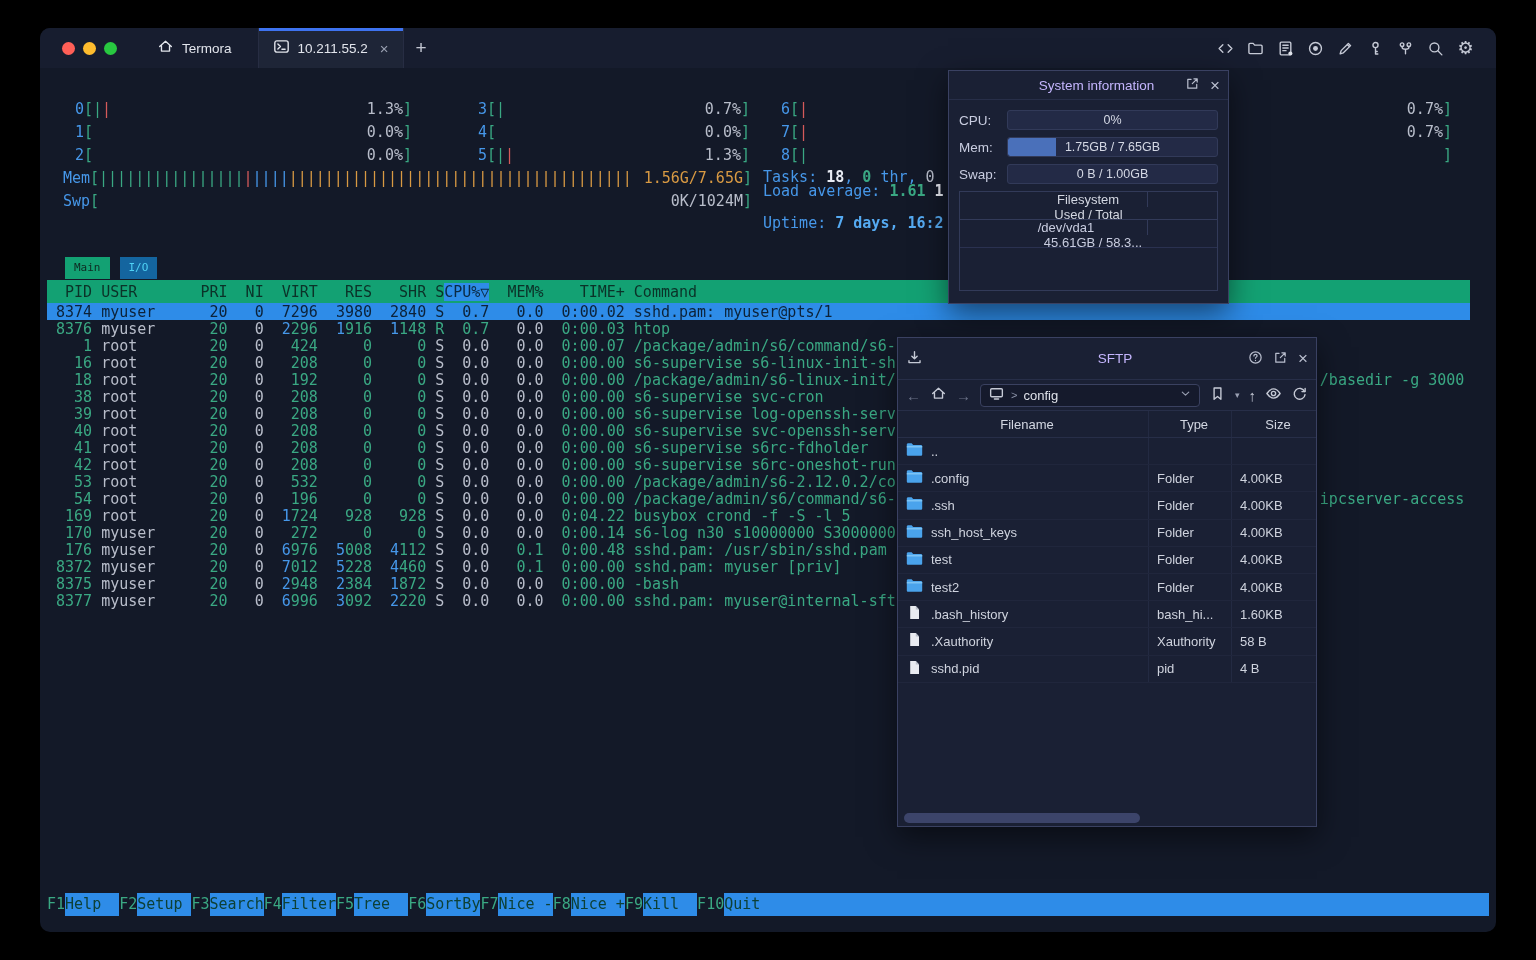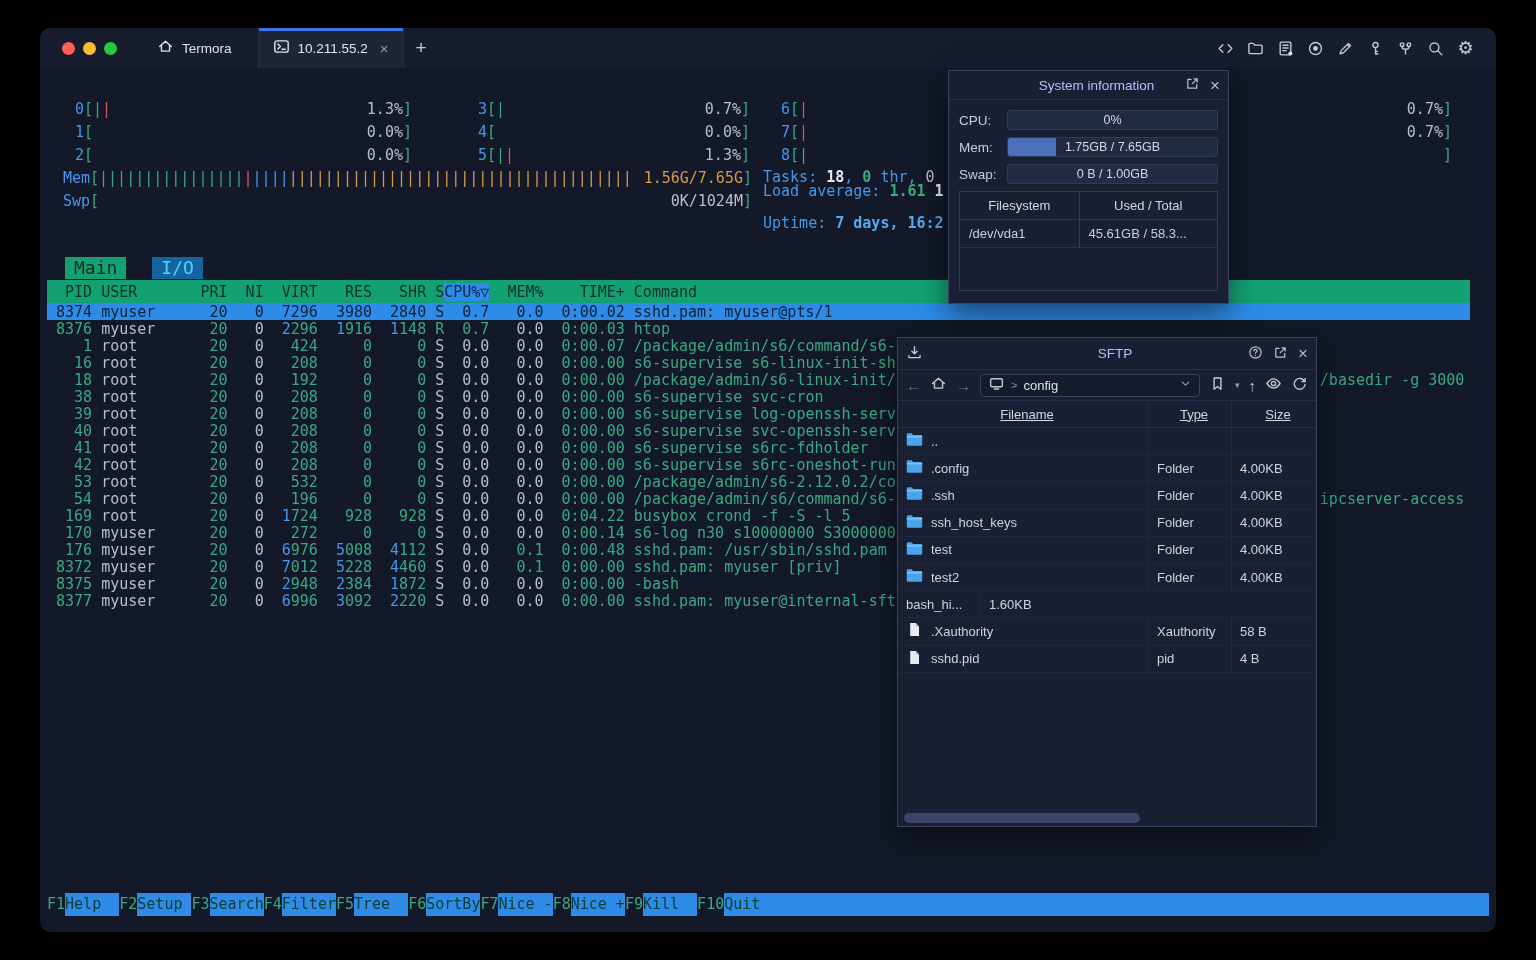--- a/index.html
+++ b/index.html
@@ -48,21 +48,21 @@
   .mbars{flex:1;overflow:hidden;white-space:pre;}
   .bar-g{color:var(--term_green)} .bar-r{color:var(--term_red)} .bar-b{color:var(--term_blue)} .bar-o{color:var(--term_orange)}
   .mpct{color:var(--term_gray);}
   .mval-o{color:var(--term_orange);} .mval-w{color:var(--term_gray);}
   .m-c1{left:35px;width:337px;} .m-c2{left:438px;width:272px;} .m-c3{left:741px;width:671px;}
   .m-r1{top:69px;} .m-r2{top:92px;} .m-r3{top:115px;}
   .m-mem{left:23px;top:138px;width:689px;} .m-swp{left:23px;top:161px;width:689px;}
   .seg-blue{color:var(--term_blue)} .seg-green{color:var(--term_green);font-weight:bold}
   .seg-gray{color:var(--term_gray)} .seg-white{color:var(--term_white);font-weight:bold}
   .seg-bcyan{color:#55aaf2;font-weight:bold}
-  .htabs{position:absolute;left:25px;top:229px;height:22px;display:flex;gap:26px;font-size:18px;}
+  .htabs{position:absolute;left:25px;top:229px;height:22px;display:flex;gap:10px;font-size:11px;}
   .htab{padding:0 9px;line-height:22px;}
   .htab.active{background:var(--header_green);color:#0e2a22;}
   .htab.inactive{background:#14659f;color:#4fd2f5;}
   .ptable{position:absolute;left:7px;top:252px;width:1423px;}
   .phead{display:flex;align-items:center;height:23px;background:var(--header_green);color:#0b3228;white-space:pre;}
   .phead .hl{background:var(--accent_blue);color:#0a2a44;}
   .pbody .prow{display:flex;align-items:center;height:17px;white-space:pre;color:var(--term_green);}
   .prow.sel{background:var(--accent_blue);}
   .prow.sel span{color:#0c2238 !important;}
   .cg{color:var(--term_green)} .cw{color:var(--term_gray)} .cb{color:var(--term_blue)}
@@ -92,42 +92,42 @@
   .x-glyph{font-size:17px;line-height:1;color:#b9bece;}
   
   .si-body{padding:10px;}
   .si-row{display:flex;align-items:center;margin-bottom:7px;}
   .si-label{width:48px;color:#c9cde0;}
   .si-bar{flex:1;height:20px;background:var(--bar-bg);border:1px solid var(--bar-border);border-radius:3px;
           position:relative;display:flex;align-items:center;justify-content:center;font-size:12.5px;color:#d4d8e4;overflow:hidden;}
   .si-fill{position:absolute;left:0;top:0;bottom:0;background:var(--mem_fill_blue);border-radius:2px 0 0 2px;}
   .si-bar span{position:relative;}
   .si-table{margin-top:6px;border:1px solid var(--bar-border);height:100px;font-size:13px;}
-  .si-thead,.si-trow{display:flex;height:28px;align-items:center;}
+  .si-thead,.si-trow{display:flex;height:28px;align-items:center;flex-direction:column;}
   .si-thead{border-bottom:1px solid var(--bar-border);color:#d3d7e2;}
   .si-thead div{text-align:center;}
   .si-col1{width:46.5%;border-right:1px solid var(--bar-border);height:100%;display:flex;align-items:center;}
   .si-col2{flex:1;height:100%;display:flex;align-items:center;}
   .si-thead .si-col1,.si-thead .si-col2{justify-content:center;}
   .si-trow{border-bottom:1px solid #2a3150;color:#c9cde0;}
   .si-trow .si-col1,.si-trow .si-col2{padding-left:9px;}
   
   .sf-toolbar{height:31px;display:flex;align-items:center;gap:9px;padding:0 8px;border-bottom:1px solid var(--panel-line);color:#c6cad6;}
   .arrow-dim{color:#6b7288;font-size:15px;}
   .arrow{color:#c6cad6;font-size:15px;}
   .crumb{flex:1;height:23px;border:1px solid #3a4160;border-radius:4px;background:#151a2c;
          display:flex;align-items:center;gap:6px;padding:0 7px;font-size:13px;color:#dfe2ea;}
   .crumb .sep{color:#8b92a8;font-size:11px;}
   .crumb .chev{margin-left:auto;color:#9aa0b2;}
   .caret{font-size:9px;color:#9aa0b2;}
   .sf-head{height:27px;display:flex;align-items:center;border-bottom:1px solid var(--panel-line);color:#d3d7e2;font-size:13px;}
   .sf-c-name{width:251px;height:100%;display:flex;align-items:center;border-right:1px solid #232a42;}
   .sf-c-type{width:83px;height:100%;display:flex;align-items:center;border-right:1px solid #232a42;padding-left:8px;}
   .sf-c-size{flex:1;height:100%;display:flex;align-items:center;padding-left:8px;}
-  .sf-head .sf-c-name,.sf-head .sf-c-type,.sf-head .sf-c-size{justify-content:center;padding-left:8px;text-decoration:underline;}
+  .sf-head .sf-c-name,.sf-head .sf-c-type,.sf-head .sf-c-size{justify-content:center;padding-left:8px;}
   .sf-row{height:27.2px;display:flex;align-items:center;border-bottom:1px solid #20263c;color:#cfd3de;font-size:13px;}
   .sf-row .sf-c-name{padding-left:8px;gap:8px;}
   .ficon{width:17px;height:15px;flex:0 0 auto;}
   .sf-scroll{position:absolute;left:6px;bottom:3px;width:236px;height:10px;border-radius:5px;background:#3c446a;}
 </style>
 </head>
 <body>
 
 <div class="window">
 
@@ -294,21 +294,21 @@
           <div class="si-trow">
             <div class="si-col1">/dev/vda1</div>
             <div class="si-col2">45.61GB / 58.3...</div>
           </div>
         </div>
     </div>
   </div>
 </div>
 
 <div class="panel" style="left:897px;top:337px;width:420px;height:490px">
-  <div class="panel-title" style="height:32px">
+  <div class="panel-title" style="height:42px">
     <span class="ic" style="color:#c6cad6"><svg viewBox="0 0 16 16" stroke="currentColor" fill="none" stroke-width="1.3" stroke-linecap="round" stroke-linejoin="round">
           <path d="M8 2.5v6.5M5.5 6.8 8 9.2l2.5-2.4M2.8 11v1.8h10.4V11"></path>
         </svg></span>
     <span class="ttl">SFTP</span>
     <span class="pt-icons">
       <span class="ic"><svg viewBox="0 0 16 16" stroke="currentColor" fill="none" stroke-width="1.2">
             <circle cx="8" cy="8" r="6"></circle>
             <path d="M6.3 6.3c0-1 .8-1.7 1.7-1.7s1.7.7 1.7 1.6c0 1.4-1.7 1.4-1.7 2.6" stroke-linecap="round"></path>
             <circle cx="8" cy="11.2" r=".7" fill="currentColor" stroke="none"></circle>
           </svg></span>
@@ -415,20 +415,27 @@
           <span><svg class="ficon" viewBox="0 0 17 15">
               <path fill="#4aa3ec" d="M.8 2.6c0-.8.6-1.4 1.4-1.4h3.4l1.6 1.7h7.6c.8 0 1.4.6 1.4 1.4v8.1c0 .8-.6 1.4-1.4 1.4H2.2c-.8 0-1.4-.6-1.4-1.4z"></path>
               <path fill="#7cc3f5" d="M.8 3.9h15.4v1.6H.8z"></path>
             </svg></span>
           <span>test2</span>
         </div>
         <div class="sf-c-type">Folder</div>
         <div class="sf-c-size">4.00KB</div>
       </div>
       <div class="sf-row">
+        <div class="sf-c-name">
+          <span><svg class="ficon" viewBox="0 0 17 15">
+              <path fill="#e9ebf1" d="M4.2 1h5.6l3.2 3.4V14H4.2z"></path>
+              <path fill="#b9bfcb" d="M9.8 1l3.2 3.4H9.8z"></path>
+            </svg></span>
+          <span>.bash_history</span>
+        </div>
         <div class="sf-c-type">bash_hi...</div>
         <div class="sf-c-size">1.60KB</div>
       </div>
       <div class="sf-row">
         <div class="sf-c-name">
           <span><svg class="ficon" viewBox="0 0 17 15">
               <path fill="#e9ebf1" d="M4.2 1h5.6l3.2 3.4V14H4.2z"></path>
               <path fill="#b9bfcb" d="M9.8 1l3.2 3.4H9.8z"></path>
             </svg></span>
           <span>.Xauthority</span>

